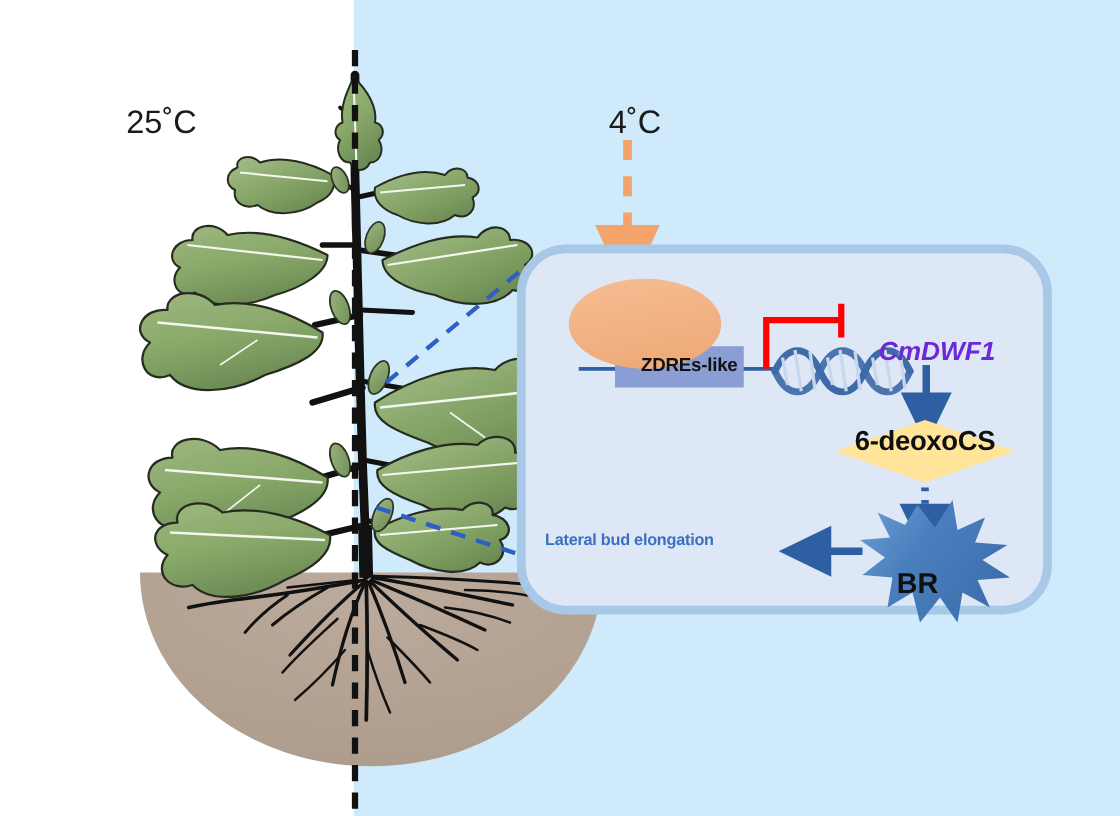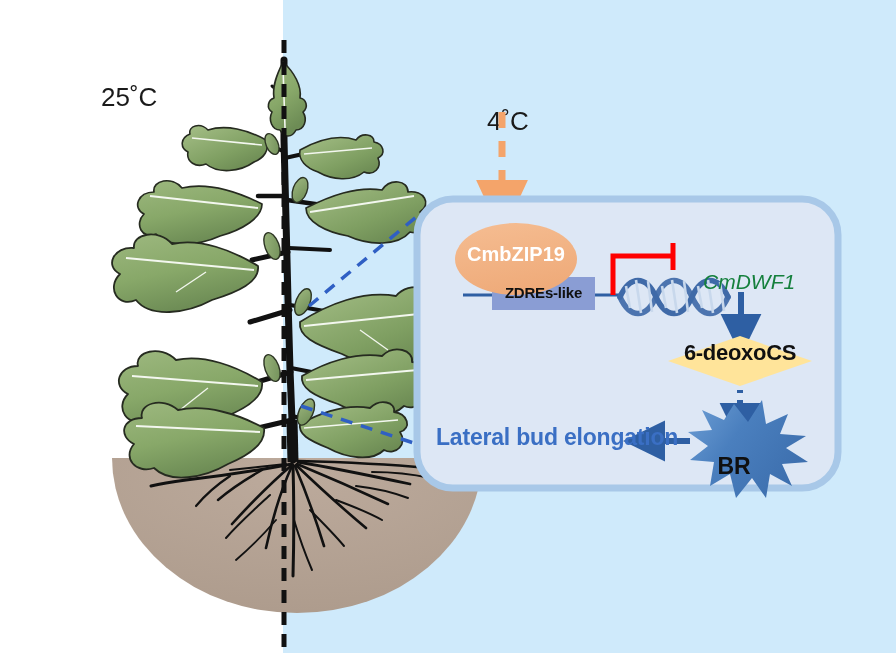--- a/index.html
+++ b/index.html
@@ -18,50 +18,50 @@
   
   .temp{
     position:absolute;
     font-size:26px;
     color:#1a1a1a;
     font-family:"Liberation Sans", sans-serif;
     white-space:nowrap;
     letter-spacing:0px;
   }
   #temp-left{left:101px;top:82px;}
-  #temp-right{left:487px;top:82px;margin-top:24px;}
+  #temp-right{left:487px;top:82px;}
 
   
   svg.layer{position:absolute;left:0;top:0;width:896px;height:653px;overflow:visible;}
 
   
   .lbl{position:absolute;white-space:nowrap;}
   #cmbzip19-label{
     left:460px;top:243px;width:112px;text-align:center;
     font-size:20px;font-weight:bold;color:#ffffff;
   }
   #zdres-label{
-    left:497px;top:284px;width:93px;text-align:center;
+    left:497px;top:284px;width:93px;text-align:right;
     font-size:15px;font-weight:bold;color:#101010;letter-spacing:-0.2px;
   }
   #cmdwf1-label{
     left:703px;top:270px;
-    font-size:21px;font-weight:normal;font-style:italic;color:#15803d;
+    font-size:21px;font-weight:bold;font-style:italic;color:#6d28d9;
   }
   #deoxocs-label{
     left:676px;top:340px;width:128px;text-align:center;
     font-size:22px;font-weight:bold;color:#101010;letter-spacing:-0.3px;
   }
   #br-label{
     left:700px;top:425px;width:68px;text-align:center;
     font-size:23px;font-weight:bold;color:#101010;margin-top:28px;
   }
   #lateral-label{
     left:436px;top:424px;
-    font-size:23px;font-weight:bold;color:#3a6fc4;letter-spacing:-0.2px;
+    font-size:13px;font-weight:bold;color:#3a6fc4;letter-spacing:-0.2px;
   }
 </style>
 </head>
 <body>
 
 <div id="stage">
 
   <div class="bg-left"></div>
   <div class="bg-right"></div>
 
@@ -282,20 +282,19 @@
     <path d="M 740 390 L 740 424" stroke="#2e5fa3" stroke-width="6" stroke-dasharray="3 7" stroke-linecap="butt" fill="none" marker-end="url(#arrowBlue2)"></path>
 
     <path d="M 734 404 L 748 422 L 762 400 L 766 424 L 788 414 L 780 434 L 806 436
              L 786 448 L 808 462 L 782 464 L 792 486 L 770 474 L 766 498 L 752 478
              L 736 498 L 730 474 L 710 486 L 714 462 L 690 460 L 708 446 L 688 432
              L 712 430 L 702 410 L 724 420 Z" fill="url(#stargrad)"></path>
 
     <path d="M 690 441 L 644 441" stroke="#2e5fa3" stroke-width="6" fill="none" marker-end="url(#arrowBlue)"></path>
   </svg>
 
-  <div class="lbl" id="cmbzip19-label">CmbZIP19</div>
   <div class="lbl" id="zdres-label">ZDREs-like</div>
   <div class="lbl" id="cmdwf1-label">CmDWF1</div>
   <div class="lbl" id="deoxocs-label">6-deoxoCS</div>
   <div class="lbl" id="br-label">BR</div>
   <div class="lbl" id="lateral-label">Lateral bud elongation</div>
 
 </div>
 
 </body></html>

